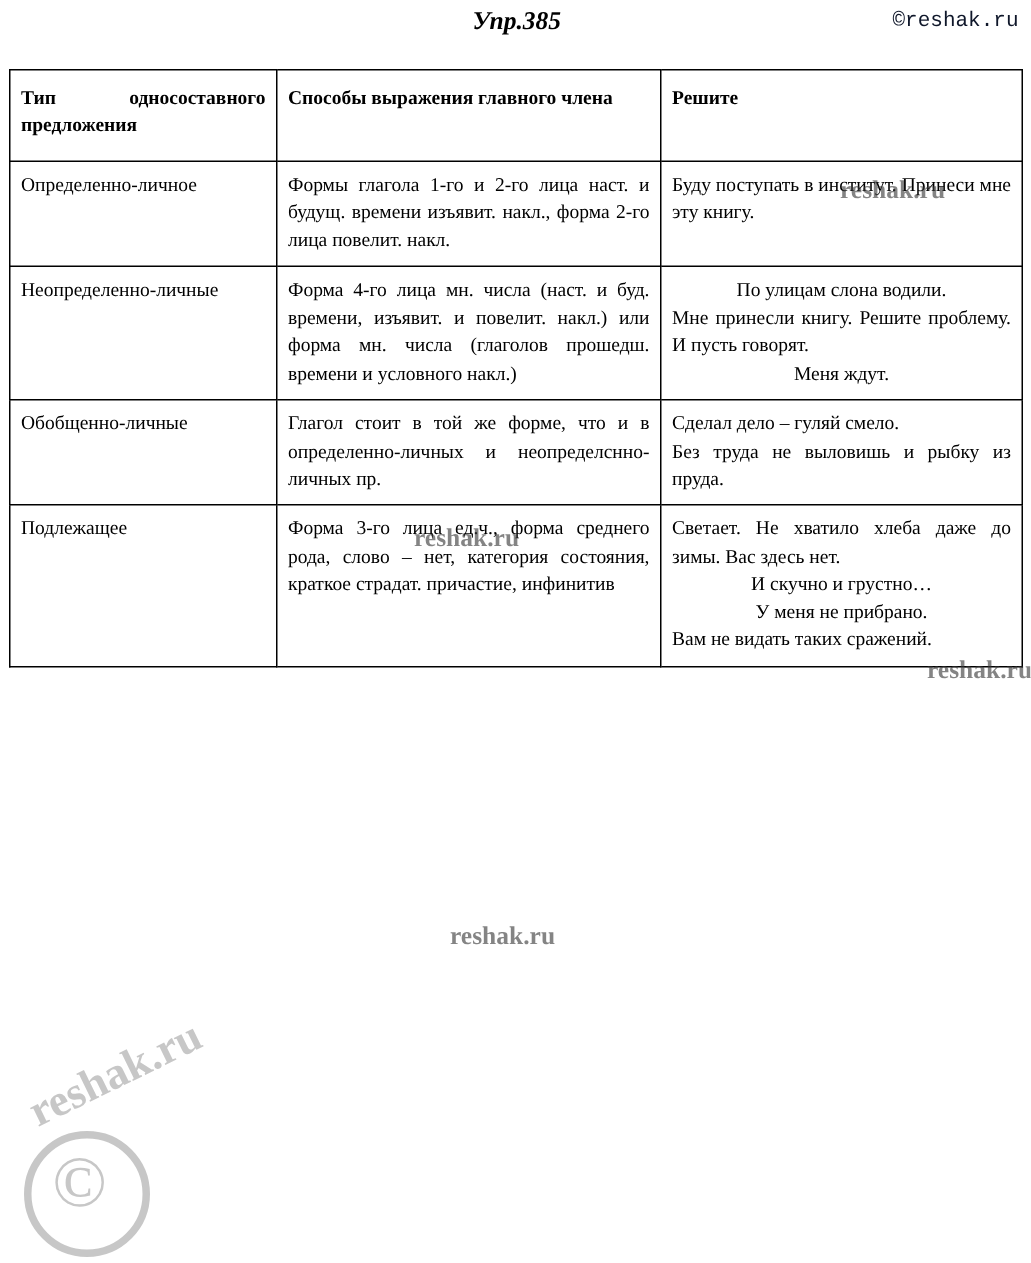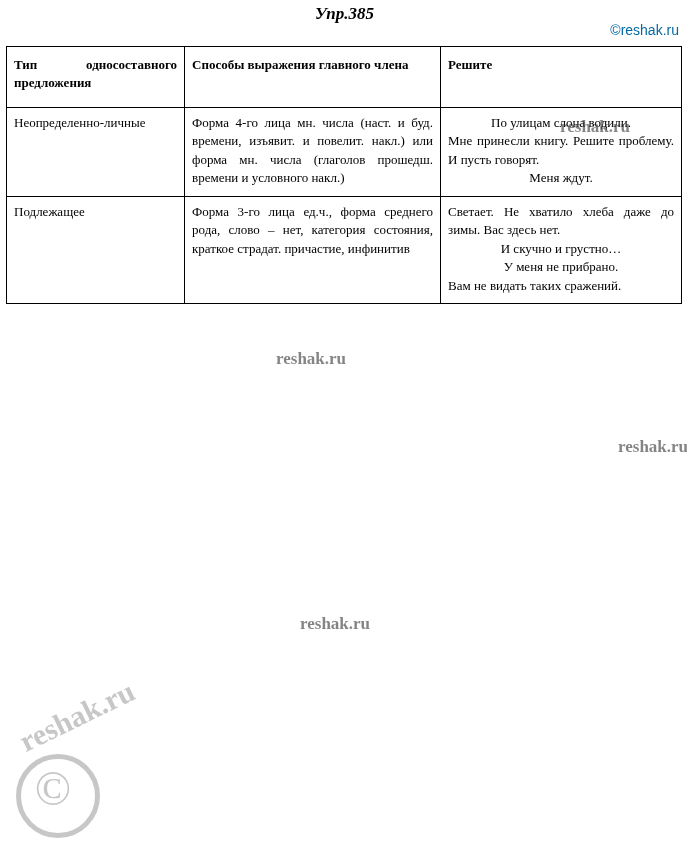--- a/index.html
+++ b/index.html
@@ -33,24 +33,23 @@
     font-style: italic;
     font-weight: bold;
     font-size: 17px;
     font-family: "Liberation Serif", serif;
     margin-left: 16px;
   }
   .watermark-top {
     position: absolute;
     right: 8px;
     top: 6px;
-    font-family: Liberation Sans, sans-serif;
+    font-family: Liberation Mono, monospace;
     font-size: 14px;
-    color: #0369a1;
-    margin-top: 16px;
+    color: #0f172a;
   }
   table.main {
     position: absolute;
     left: 6px;
     top: 46px;
     width: 675px;
     border-collapse: collapse;
     table-layout: fixed;
   }
   table.main td {
@@ -154,31 +153,46 @@
         <col class="c2">
         <col class="c3">
     </colgroup>
     <tbody>
       <tr class="head">
         <td>Тип односоставного предложения</td>
         <td>Способы выражения главного члена</td>
         <td class="nojust">Решите</td>
       </tr>
 
+      <tr>
+        <td class="cell nojust">Определенно-личное</td>
+        <td class="cell">Формы глагола 1-го и 2-го лица наст. и будущ. времени изъявит. накл., форма 2-го лица повелит. накл.</td>
+        <td class="cell">
+          <p>Буду поступать в институт. Принеси мне эту книгу.</p>
+        </td>
+      </tr>
 
       <tr>
         <td class="cell nojust">Неопределенно-личные</td>
         <td class="cell">Форма 4-го лица мн. числа (наст. и буд. времени, изъявит. и повелит. накл.) или форма мн. числа (глаголов прошедш. времени и условного накл.)</td>
         <td class="cell">
           <p class="nojust">По улицам слона водили.</p>
           <p>Мне принесли книгу. Решите проблему. И пусть говорят.</p>
           <p class="nojust">Меня ждут.</p>
         </td>
       </tr>
 
+      <tr>
+        <td class="cell nojust">Обобщенно-личные</td>
+        <td class="cell">Глагол стоит в той же форме, что и в определенно-личных и неопределснно-личных пр.</td>
+        <td class="cell">
+          <p>Сделал дело – гуляй смело.</p>
+          <p>Без труда не выловишь и рыбку из пруда.</p>
+        </td>
+      </tr>
 
       <tr>
         <td class="cell nojust">Подлежащее</td>
         <td class="cell">Форма 3-го лица ед.ч., форма среднего рода, слово – нет, категория состояния, краткое страдат. причастие, инфинитив</td>
         <td class="cell">
           <p>Светает. Не хватило хлеба даже до зимы. Вас здесь нет.</p>
           <p class="nojust">И скучно и грустно…</p>
           <p class="nojust">У меня не прибрано.</p>
           <p>Вам не видать таких сражений.</p>
         </td>

